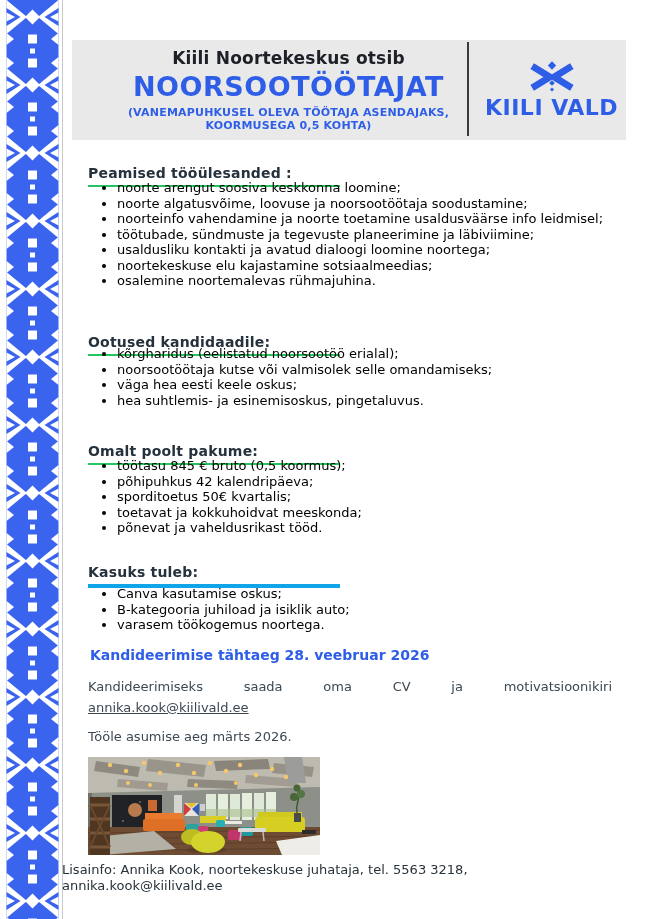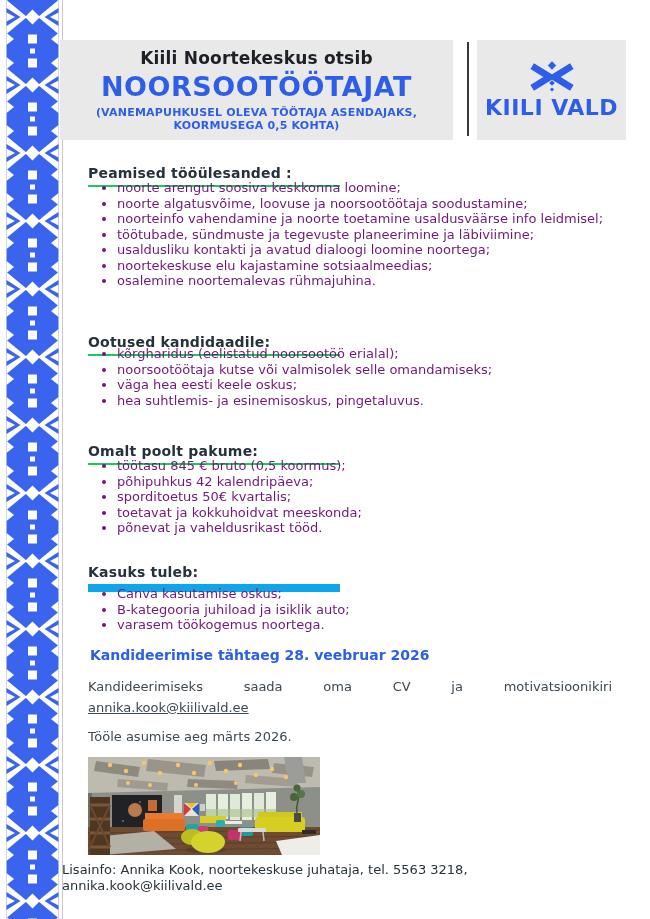--- a/index.html
+++ b/index.html
@@ -4,35 +4,35 @@
 <style>
   html,body{margin:0;padding:0;background:#fff;}
   .page{position:relative;width:650px;height:919px;background:#ffffff;
         font-family:"DejaVu Sans","Liberation Sans",sans-serif;overflow:hidden;}
 
   
   .strip{position:absolute;left:3px;top:0;width:59px;height:919px;border-right:1px solid #c9c9c9;}
 
   
   .hbox{position:absolute;top:40px;height:100px;background:#e9e9e9;}
-  .hbox-left{left:60px;width:393px;display:flex;flex-direction:column;align-items:center;justify-content:center;text-align:center;}
+  .hbox-left{left:72px;width:393px;display:flex;flex-direction:column;align-items:center;justify-content:center;text-align:center;padding-left:20px;}
   .hbox-right{left:477px;width:149px;display:flex;flex-direction:column;align-items:center;justify-content:center;}
   .hdivider{position:absolute;left:467px;top:42px;width:2px;height:94px;background:#3a3a3a;}
   .pretitle{font-size:17px;font-weight:700;color:#1d2127;letter-spacing:.2px;}
   .maintitle{font-size:27px;font-weight:800;color:#2e5ee7;margin-top:3px;letter-spacing:.5px;}
   .subtitle{font-size:11px;font-weight:600;color:#2e5ee7;margin-top:4px;letter-spacing:.2px;}
   .logo-text{font-size:22px;font-weight:800;color:#2e5ee7;margin-top:2px;letter-spacing:.5px;}
 
   
   .content{position:absolute;left:88px;top:0;width:524px;height:919px;}
   .sec-head{position:absolute;left:0;width:252px;font-size:14px;font-weight:700;color:#25313c;
             padding-bottom:4px;border-bottom:2px solid #22c55e;letter-spacing:.2px;}
-  .sec-head.light{border-bottom:8px solid #0ea5e9;}
+  .sec-head.light{border-bottom:4px solid #0ea5e9;}
   ul.bullets{position:absolute;left:0;width:495px;margin:0;padding:0 0 0 29px;list-style:disc outside;
-             font-size:13px;line-height:15.5px;color:#701a75;}
+             font-size:13px;line-height:15.5px;color:#000000;}
   ul.bullets li{text-align:justify;}
   .deadline{position:absolute;left:2px;top:647px;font-size:14px;font-weight:800;color:#2e5ee7;}
   .apply-line{position:absolute;left:0;top:679px;width:524px;font-size:13px;color:#3c4852;
               text-align:justify;text-align-last:justify;}
   .apply-email{position:absolute;left:0;top:700px;font-size:13px;color:#3c4852;text-decoration:underline;}
   .start-line{position:absolute;left:0;top:729px;font-size:13px;color:#3c4852;}
   .photo{position:absolute;left:0;top:757px;width:232px;height:98px;display:block;}
 
   footer.contact{position:absolute;left:62px;right:0;top:862px;
                  font-size:13px;line-height:15.5px;color:#28333b;}

